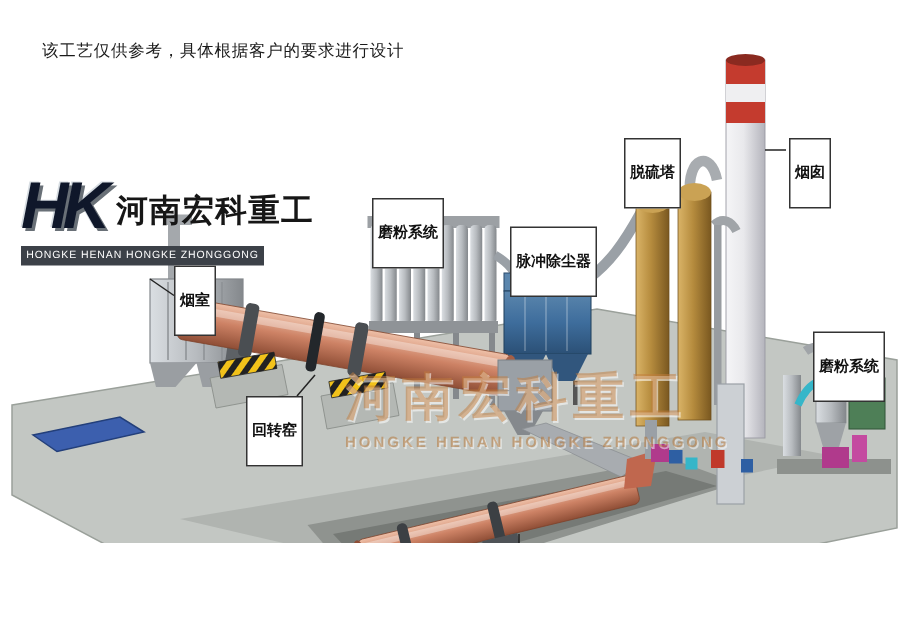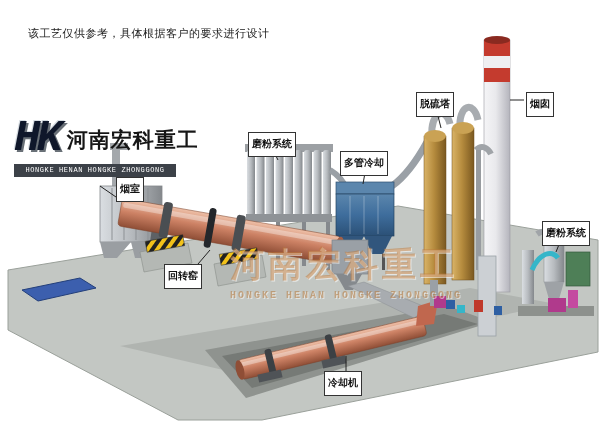--- a/index.html
+++ b/index.html
@@ -1,21 +1,21 @@
 <!DOCTYPE html>
 <html><head>
 <meta charset="utf-8">
 <style>
   html,body{margin:0;padding:0;background:#fff;}
-  .stage{position:relative;width:600px;height:423px;background:#ffffff;overflow:hidden;
-         font-family:Liberation Mono, monospace;}
+  .stage{position:relative;width:600px;height:362px;background:#ffffff;overflow:hidden;
+         font-family:Liberation Sans, sans-serif;}
   .stage svg{position:absolute;left:0;top:0;}
   .note{position:absolute;left:28px;top:26px;font-size:11px;color:#1a1a1a;letter-spacing:.5px;}
   .eq-label{position:absolute;background:#ffffff;border:1px solid #333;color:#111;
-            font-size:10px;font-weight:bold;line-height:13px;padding:5px 3px;white-space:nowrap;z-index:6;}
+            font-size:10px;font-weight:bold;line-height:13px;padding:16px 3px;white-space:nowrap;z-index:6;}
   .logo{position:absolute;left:14px;top:114px;width:190px;z-index:5;}
   .logo-row{display:flex;align-items:flex-end;}
   .logo-hk{font-size:44px;font-weight:900;font-style:italic;color:#0f172a;line-height:48px;
            text-shadow:2px 2px 0 #697077,-1px -1px 0 #d7dde2;letter-spacing:-4px;}
   .logo-cn{font-size:21px;font-weight:900;color:#161616;margin-left:8px;margin-bottom:8px;letter-spacing:1px;white-space:nowrap;}
   .logo-bar{margin-top:2px;width:162px;height:13px;background:#3c4148;color:#fff;font-size:7px;
             letter-spacing:.6px;text-align:center;line-height:13px;white-space:nowrap;}
   .watermark{position:absolute;left:230px;top:242px;z-index:5;pointer-events:none;text-align:left;}
   .wm-cn{font-size:34px;font-weight:bold;color:rgba(193,124,60,.5);letter-spacing:4px;white-space:nowrap;
          text-shadow:1px 1px 0 rgba(255,255,255,.55);}
@@ -207,20 +207,20 @@
     <div class="logo-bar">HONGKE HENAN HONGKE ZHONGGONG</div>
   </div>
 
   <div class="watermark">
     <div class="wm-cn">河南宏科重工</div>
     <div class="wm-en">HONGKE HENAN HONGKE ZHONGGONG</div>
   </div>
 
   <div class="eq-label" style="left:70px;top:177px;margin-left:46px;">烟室</div>
   <div class="eq-label" style="left:248px;top:132px;">磨粉系统</div>
-  <div class="eq-label" style="left:340px;top:151px;">多管冷却</div>
+  <div class="eq-label" style="left:340px;top:151px;">脉冲除尘器</div>
   <div class="eq-label" style="left:416px;top:92px;">脱硫塔</div>
   <div class="eq-label" style="left:526px;top:92px;">烟囱</div>
   <div class="eq-label" style="left:542px;top:221px;">磨粉系统</div>
   <div class="eq-label" style="left:164px;top:264px;">回转窑</div>
   <div class="eq-label" style="left:324px;top:371px;text-align:center;">冷却机</div>
 
 </div>
 
 </body></html>

